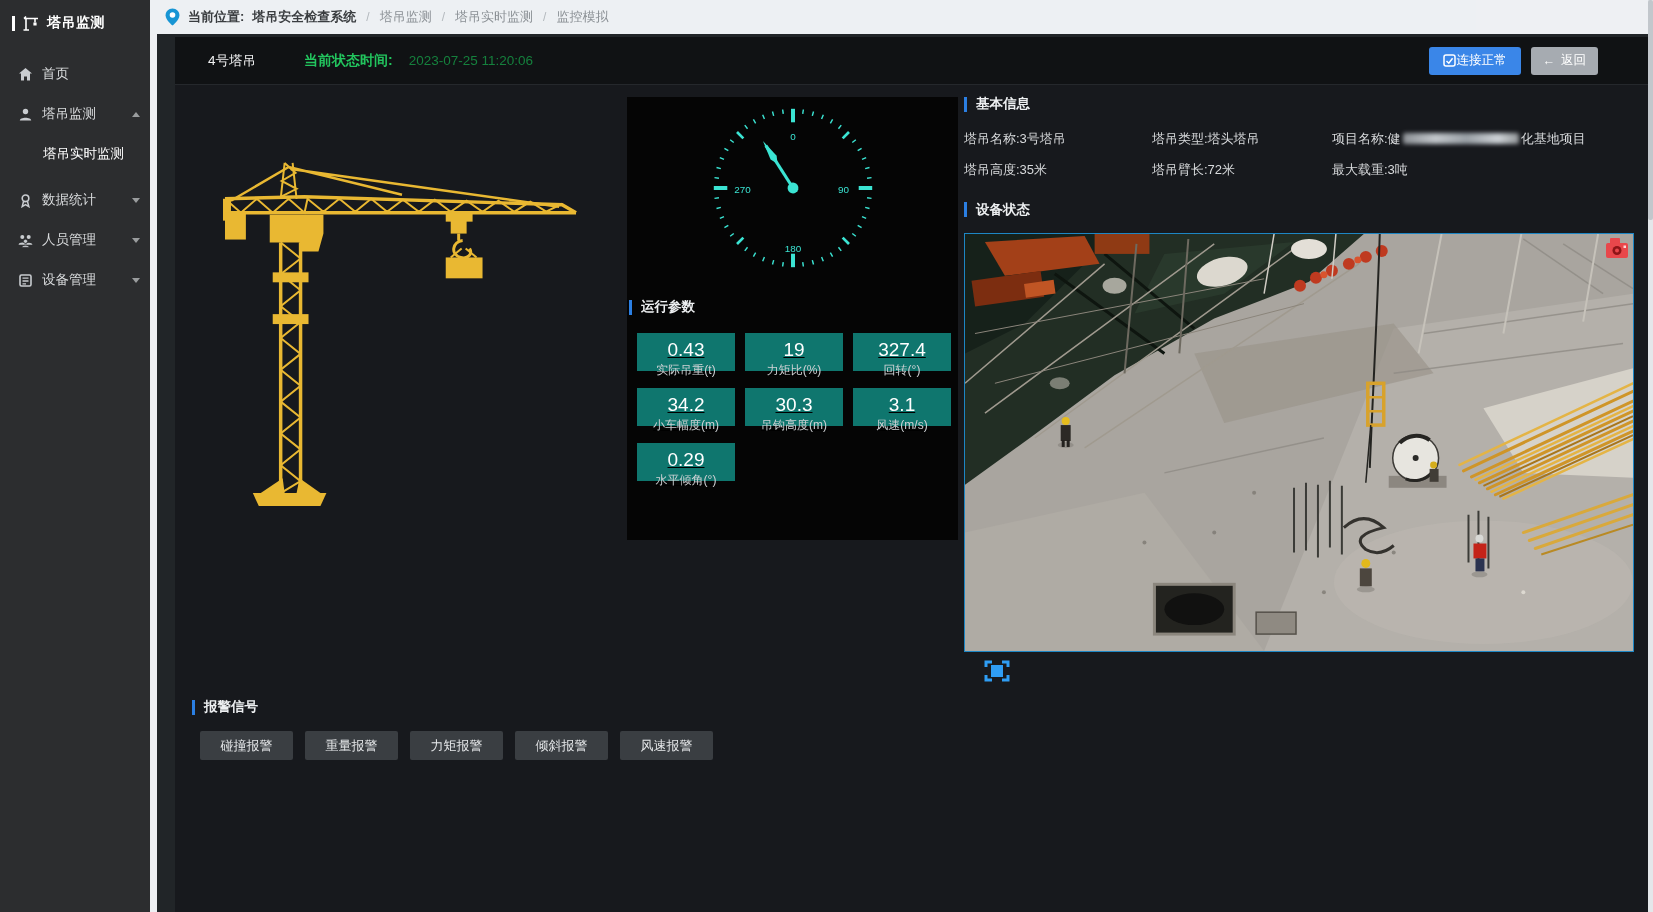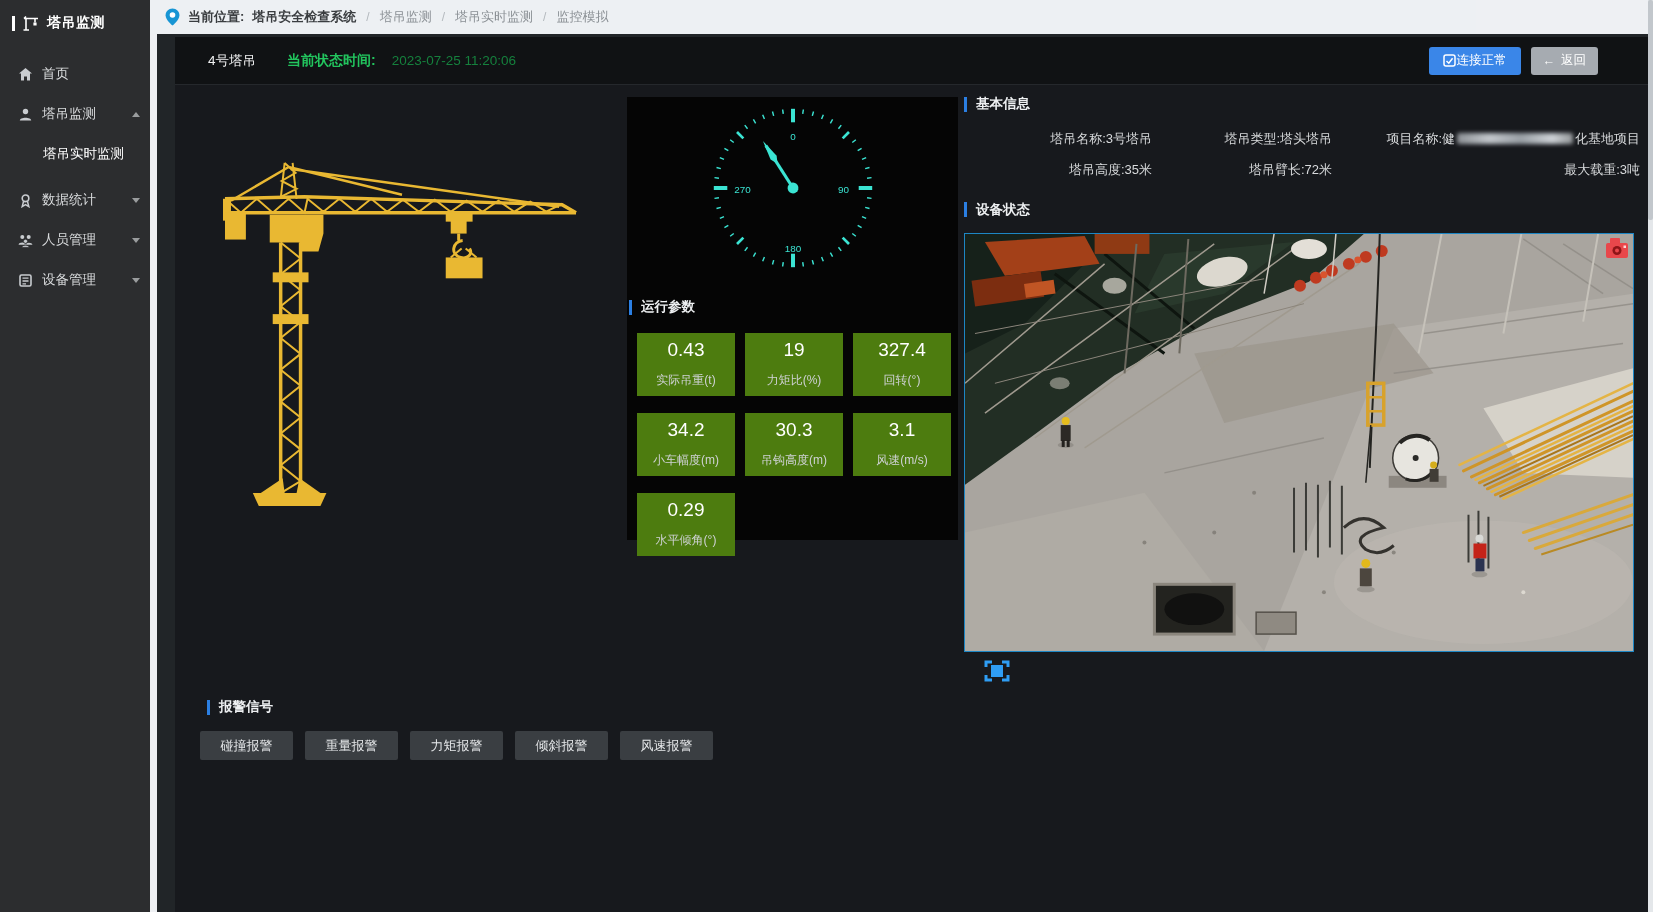--- a/index.html
+++ b/index.html
@@ -21,21 +21,21 @@
   
   .crumb-bar { position:absolute; left:150px; top:0; width:1326px; height:34px; background:#edf0f3; display:flex; align-items:center; padding-left:15px; gap:8px; z-index:4; }
   .crumb-strong { font-size:13px; font-weight:700; color:#3a3d40; }
   .crumb-item { font-size:13px; color:#8a8f94; }
   .crumb-sep { font-size:12px; color:#b3b8bd; margin:0 2px; }
 
   
   .main { position:absolute; left:157px; top:34px; width:1491px; height:878px; background:#212528; }
   .panel { position:absolute; left:18px; top:3px; right:0; bottom:0; background:#17191d; }
   .panel-header { position:absolute; left:0; top:0; right:0; height:48px; background:#101214; border-bottom:1px solid #25282c; display:flex; align-items:center; padding:0 50px 0 33px; }
-  .ph-name { color:#f2f3f4; font-size:13.5px; margin-right:31px; }
+  .ph-name { color:#f2f3f4; font-size:13.5px; margin-right:48px; }
   .ph-label { color:#22c55e; font-size:14px; font-weight:700; margin-right:16px; }
   .ph-time { color:#15803d; font-size:13.5px; }
   .ph-spacer { flex:1; }
   .btn-connect { display:flex; align-items:center; gap:1px; background:#3a86e8; color:#fff; font-size:12.5px; height:28px; padding:0 14px; border:none; border-radius:3px; cursor:pointer; margin-right:10px; }
   .btn-back { display:flex; align-items:center; gap:6px; background:#a6abb1; color:#fff; font-size:12.5px; height:28px; padding:0 12px; border:none; border-radius:3px; cursor:pointer; }
   .panel-body { position:absolute; left:0; top:49px; right:0; bottom:0; }
 
   
   .sec-title { display:flex; align-items:center; gap:9px; }
   .sec-bar { width:3px; height:15px; background:#2b7fe3; }
@@ -43,37 +43,37 @@
 
   
   .crane-wrap { position:absolute; left:48px; top:74px; width:354px; height:352px; }
 
   
   .gauge-panel { position:absolute; left:452px; top:11px; width:331px; height:443px; background:#050505; }
   .dial-wrap { position:absolute; left:76px; top:1px; width:180px; height:180px; }
   .dlbl { fill:#3be4d3; font-size:11px; font-family:"Liberation Sans",sans-serif; }
   .gauge-sec { position:absolute; left:2px; top:201px; }
   .tiles { position:absolute; left:10px; top:236px; width:314px; display:grid; grid-template-columns:98px 98px 98px; grid-column-gap:10px; grid-row-gap:17px; }
-  .tile { background:#4d7c0f; height:63px; text-align:center; padding-top:6px; }
+  .tile { background:#0f766e; height:38px; text-align:center; padding-top:6px;text-decoration:underline; }
   .tile-val { color:#ffffff; font-size:19px; font-weight:500; line-height:22px; }
-  .tile-lbl { color:#cfd2d5; font-size:12px; margin-top:11px; }
+  .tile-lbl { color:#cfd2d5; font-size:12px; margin-top:1px; }
 
   
   .right-col { position:absolute; left:789px; top:9px; width:676px; }
   .info-grid { margin-top:17px; display:grid; grid-template-columns:188px 180px 1fr; grid-row-gap:12px; }
-  .info-cell { color:#d8dadc; font-size:13px; line-height:1.45;text-align:right; }
+  .info-cell { color:#d8dadc; font-size:13px; line-height:1.45; }
   .redact { display:inline-block; width:116px; height:11px; margin:0 2px; vertical-align:-1px; border-radius:2px; background:linear-gradient(90deg,#8d9196,#c2c6cb 28%,#9aa0a6 55%,#cdd1d6 82%,#939799); filter:blur(2px); }
   .dev-sec { margin-top:21px; }
   .video-frame { position:relative; margin-top:14px; width:670px; height:419px; border:1px solid #1d86c4; cursor:pointer; }
   .video-frame svg { display:block; }
   .cam-icon { position:absolute; top:3px; right:4px; width:24px; height:26px; cursor:pointer; }
   .expand-icon { margin:7px 0 0 20px; width:26px; height:24px; cursor:pointer; }
 
   
-  .alarm-sec { position:absolute; left:20px; top:612px;padding-left:12px; }
+  .alarm-sec { position:absolute; left:5px; top:612px;padding-left:12px; }
   .alarm-row { position:absolute; left:25px; top:645px; display:flex; gap:12px; }
   .alarm-btn { width:93px; height:29px; background:#3a3e42; border:none; border-radius:2px; color:#e6e8ea; font-size:13px; cursor:pointer; font-family:"Liberation Sans","DejaVu Sans",sans-serif; }
 
   
   .scrollbar { position:absolute; right:0; top:0; width:5px; height:912px; background:#e4e7ea; }
   .scroll-thumb { position:absolute; top:0; width:5px; height:220px; background:#c2c7cc; border-radius:2px; }
 </style>
 </head>
 <body>
 

